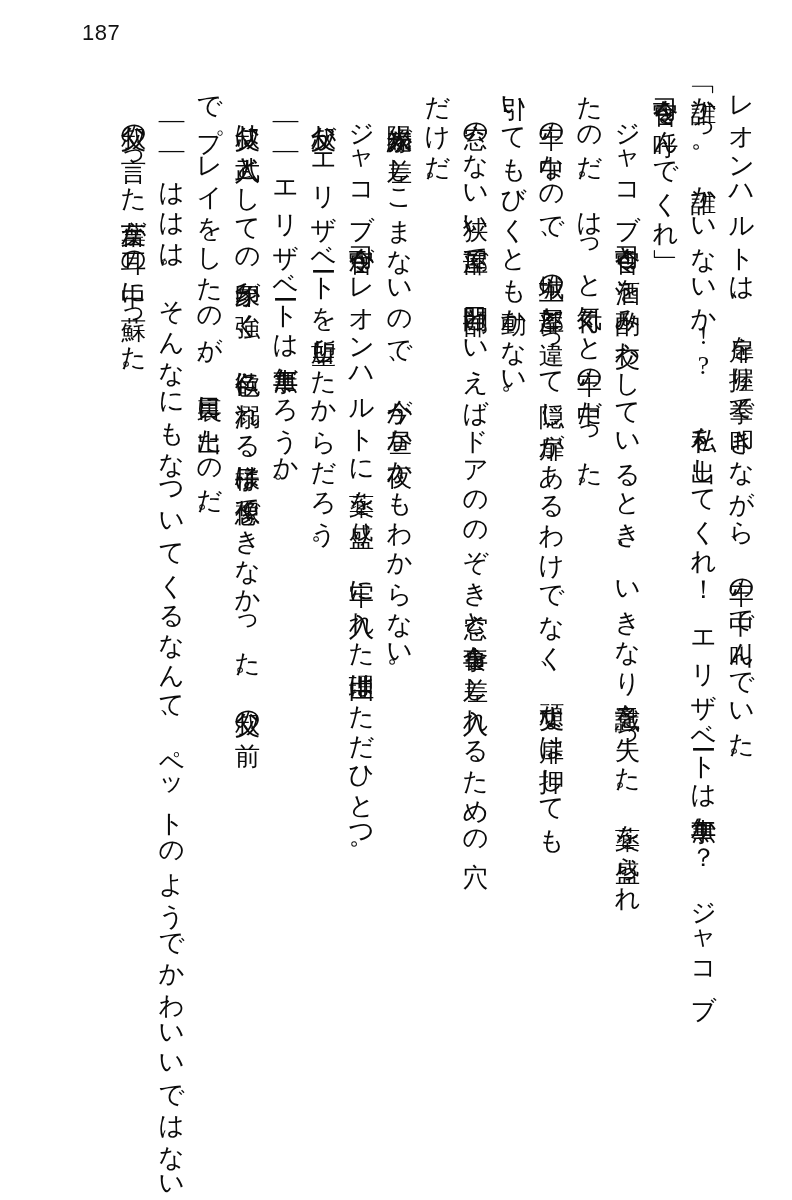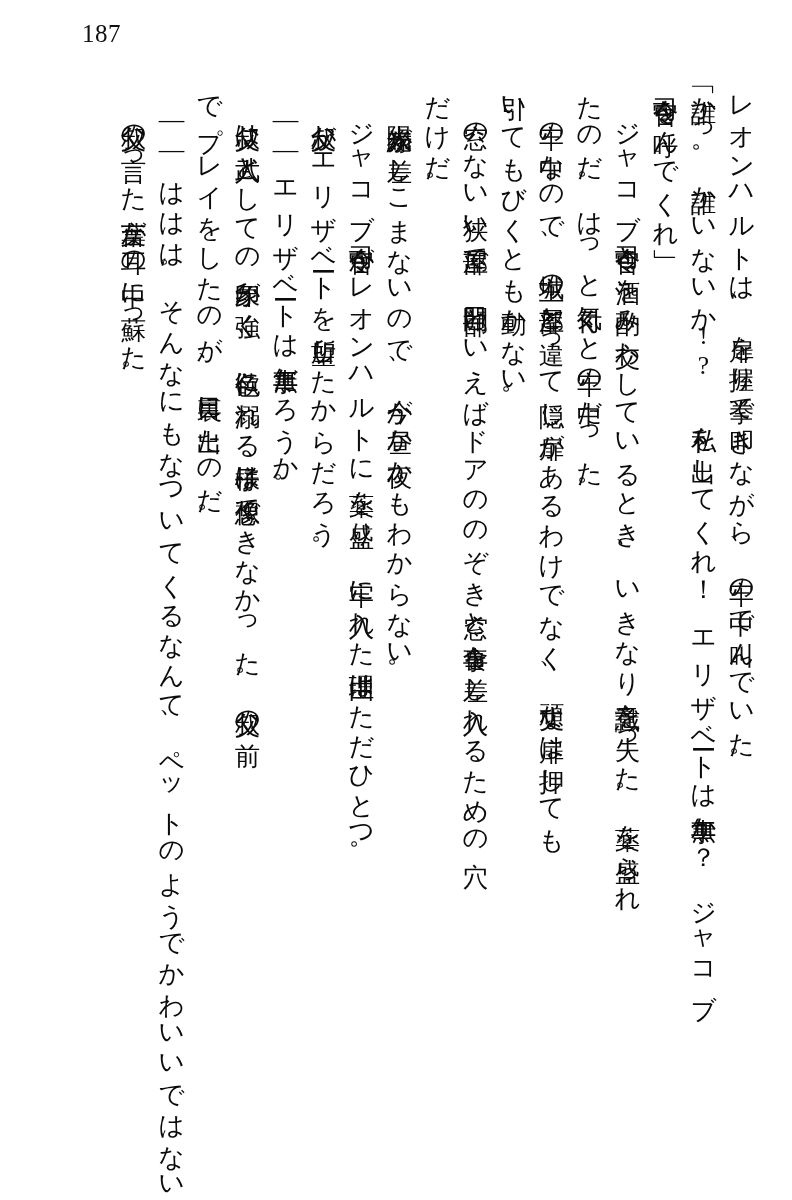--- a/index.html
+++ b/index.html
@@ -20,22 +20,22 @@
     position: relative;
     width: 792px;
     height: 1200px;
     box-sizing: border-box;
   }
 
   .page-number {
     position: absolute;
     top: 20px;
     left: 82px;
-    font-size: 25px;
-    font-family: Liberation Serif, serif;
+    font-size: 22px;
+    font-family: Liberation Sans, sans-serif;
     letter-spacing: 0.5px;
     color: #111;
   }
 
   .text-body {
     position: absolute;
     top: 78px;
     left: 34px;
     right: 38px;
     height: 1090px;

